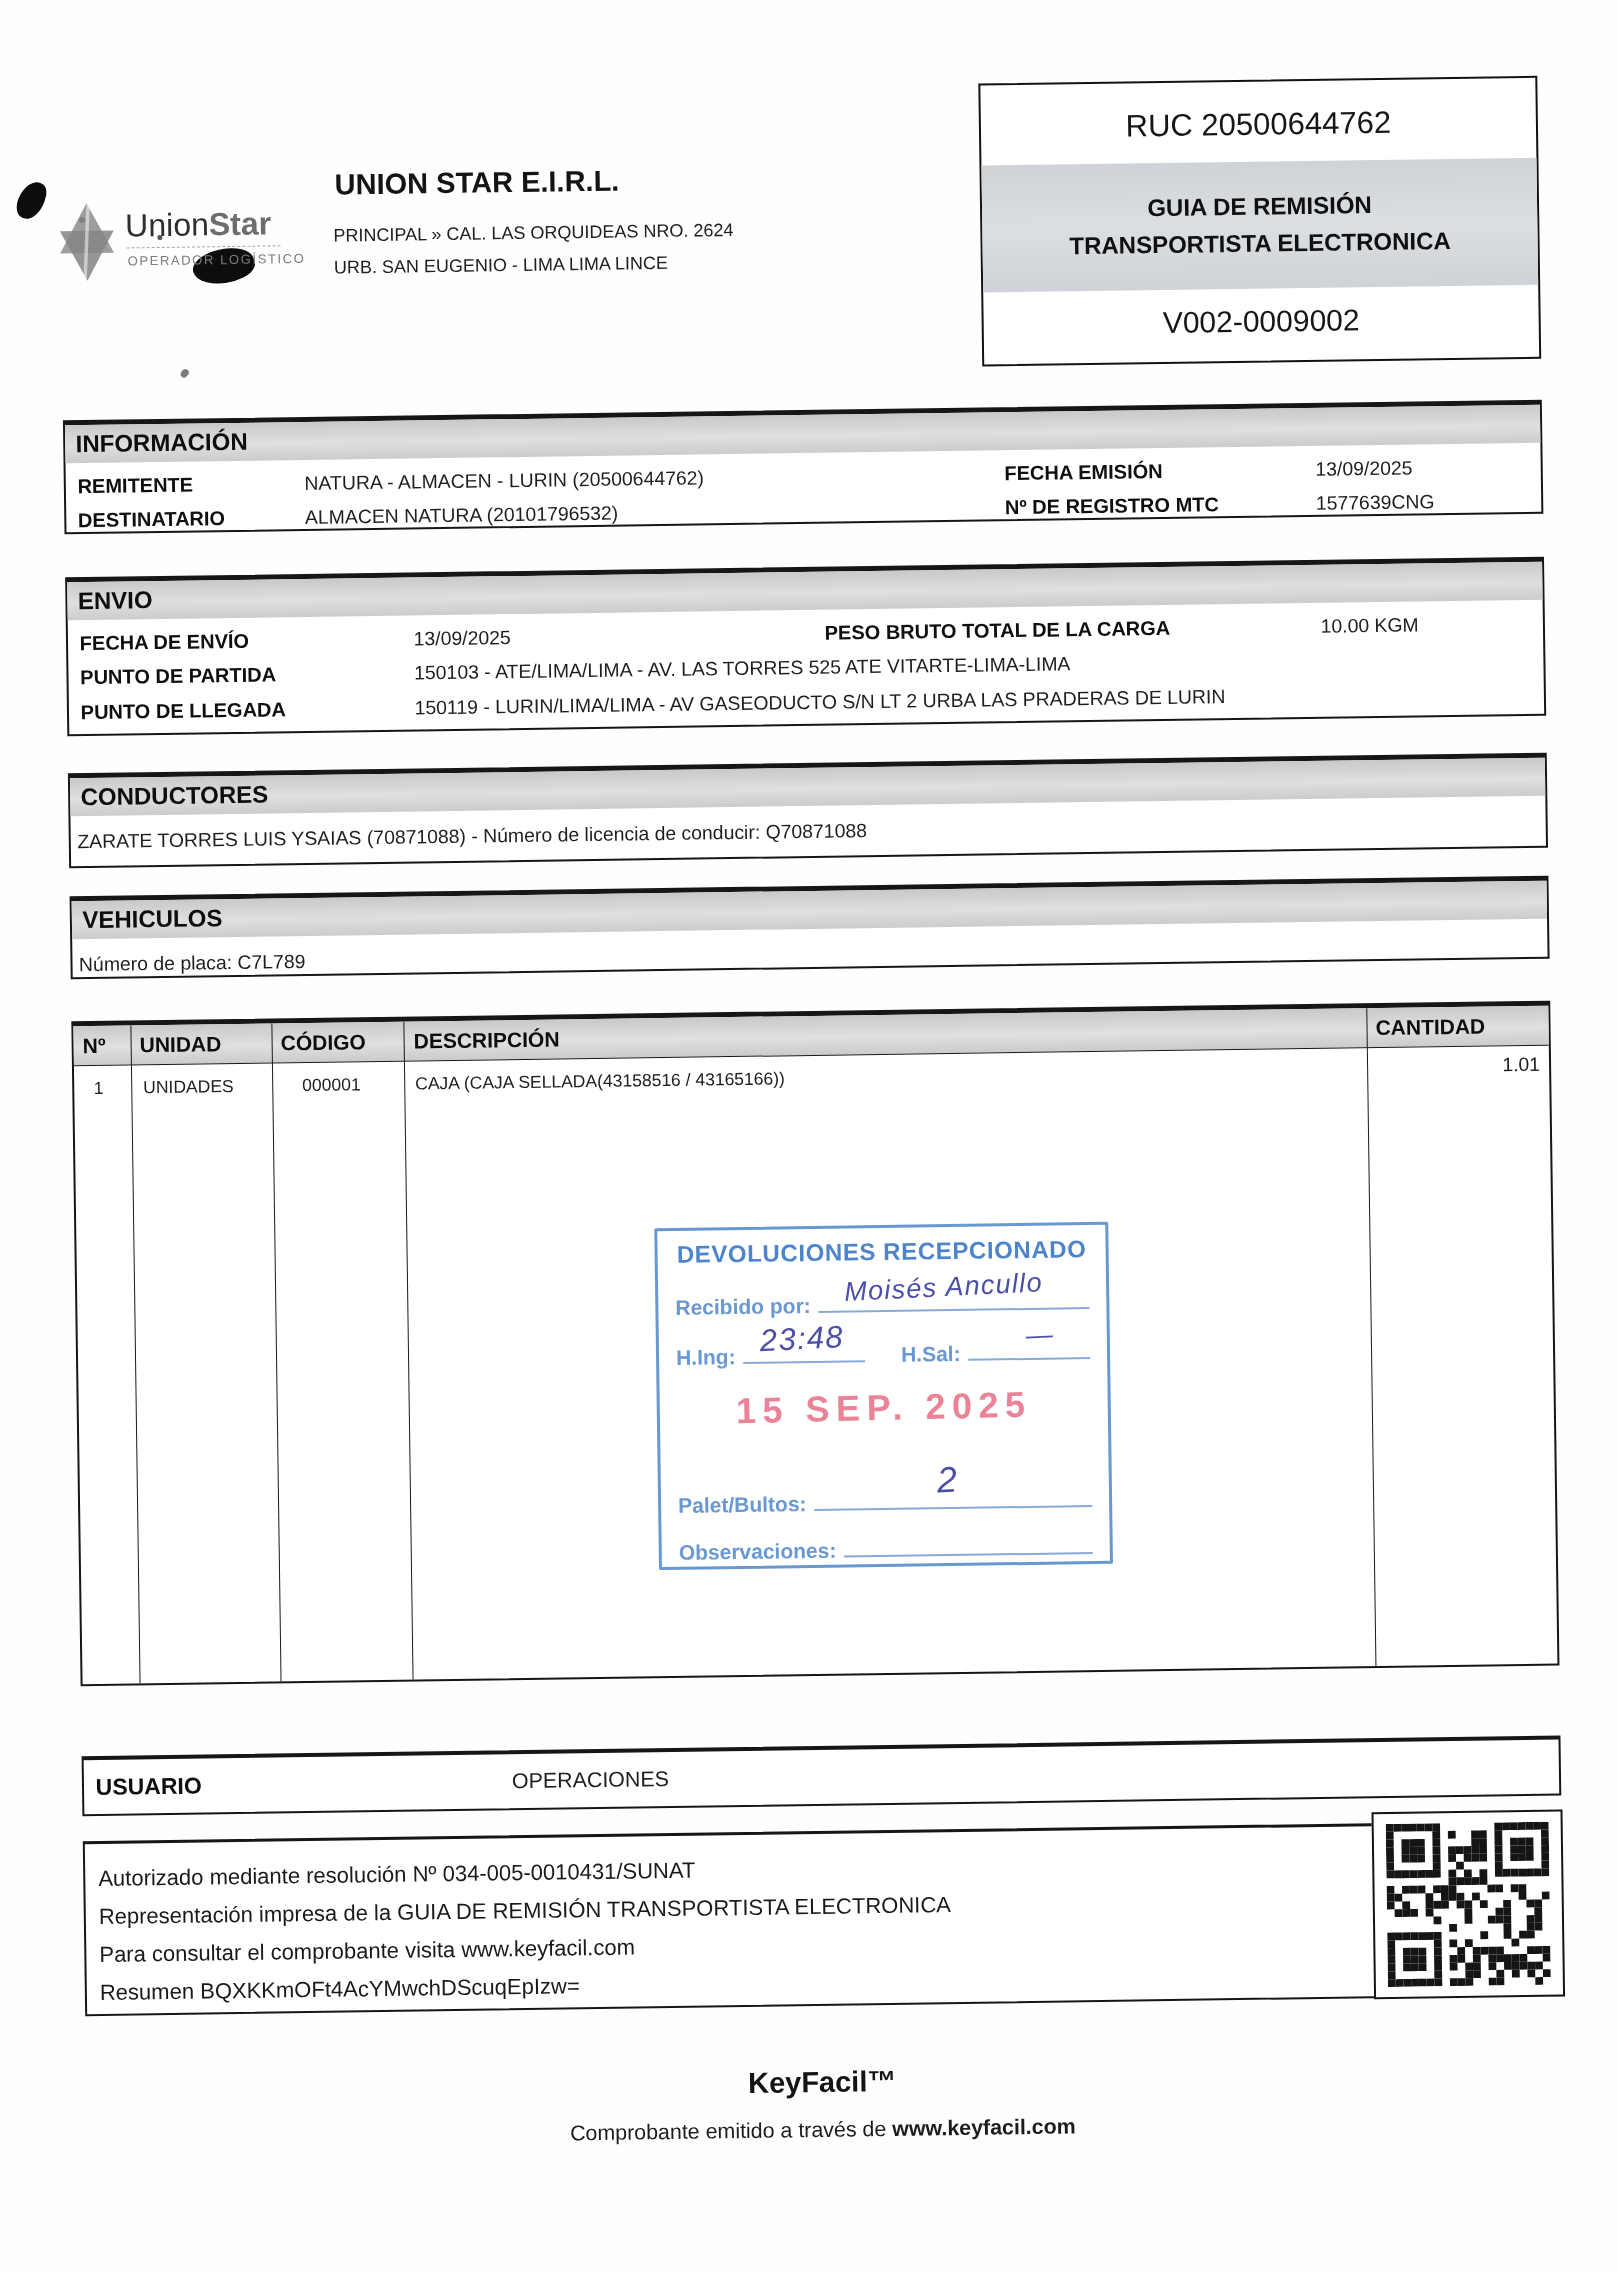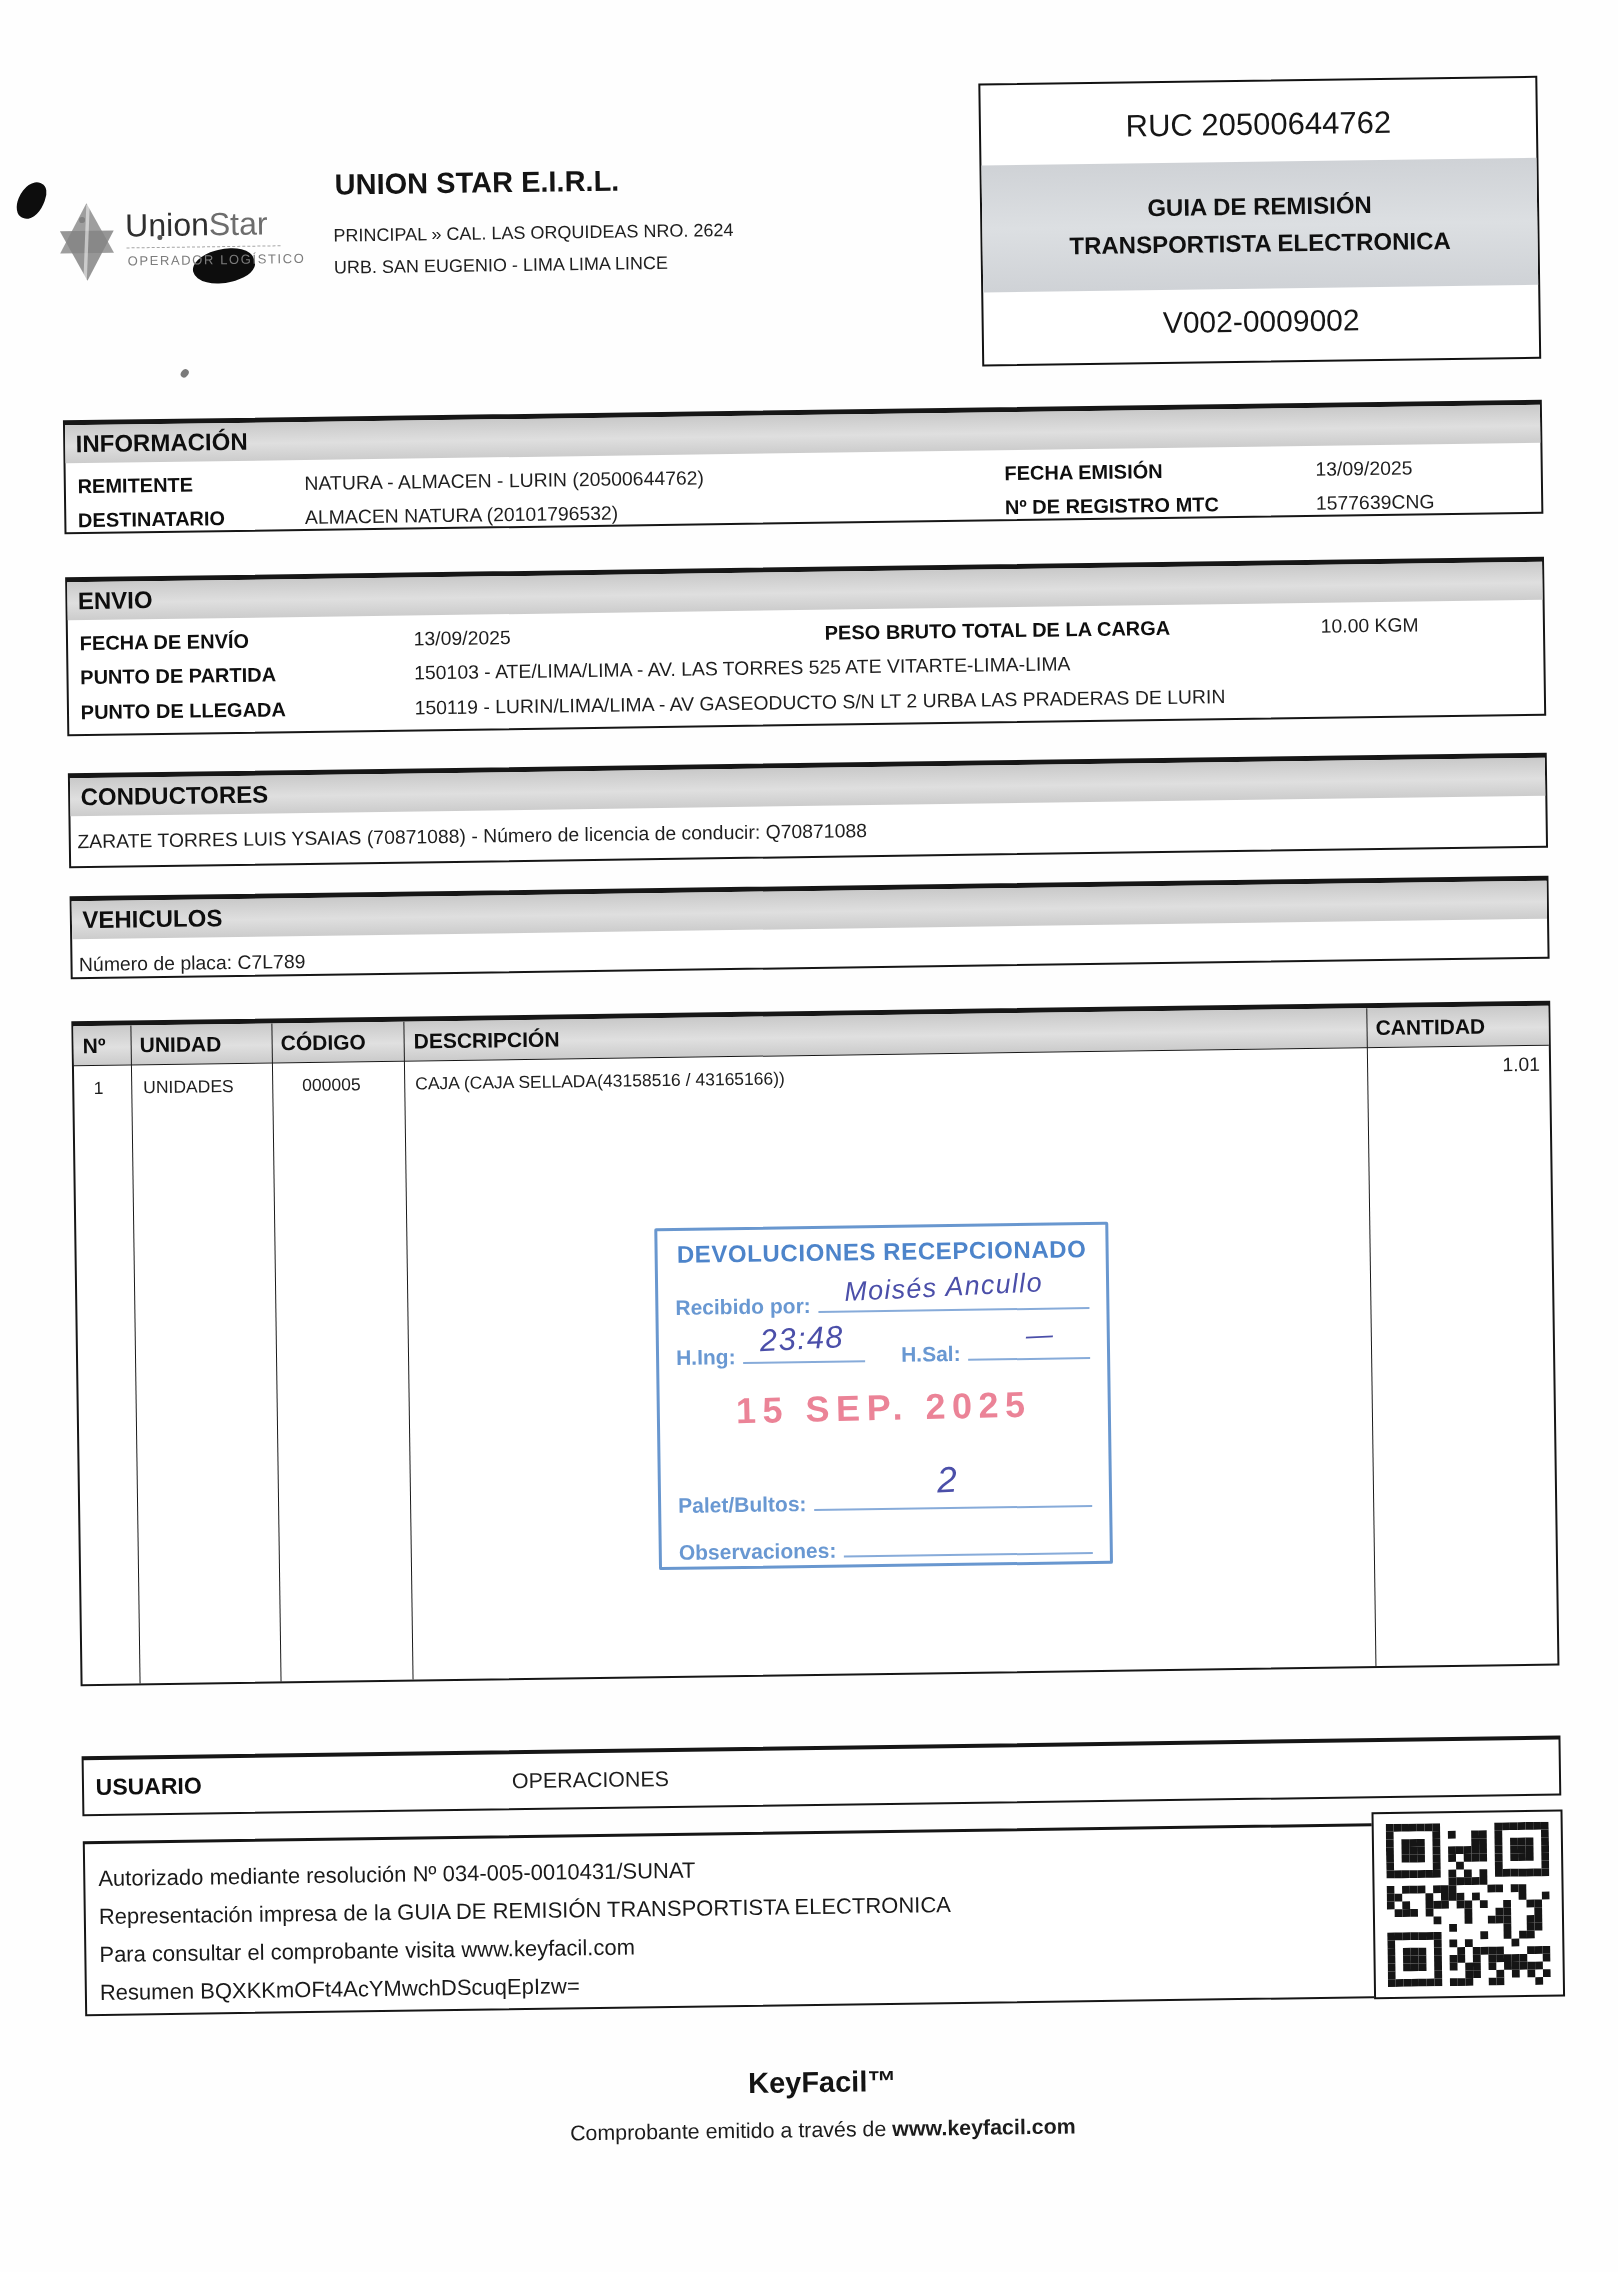--- a/index.html
+++ b/index.html
@@ -14,21 +14,21 @@
   .blob { position:absolute; background:#0d0d0d; }
   .blob.b1 { left:32px; top:170px; width:24.6px; height:39px; border-radius:60% 40% 55% 45%; transform:rotate(24deg); }
   .blob.b2 { left:205px; top:241px; width:62px; height:34px; border-radius:45% 55% 40% 60%; transform:rotate(-14deg); }
   .blob.s1 { left:92px; top:207px; width:5.8px; height:5.8px; border-radius:50%; opacity:.8; }
   .blob.s2 { left:170px; top:226px; width:4.5px; height:4.5px; border-radius:50%; opacity:.7; }
   .blob.s3 { left:192px; top:360px; width:6.5px; height:9px; border-radius:50%; opacity:.55; transform:rotate(40deg); }
 
   
   .brand-line { position:absolute; left:138px; top:198px; font-size:32px; letter-spacing:0; }
   .brand-line .u { color:#2f2f2f; font-weight:400; }
-  .brand-line .s { color:#6d6d6d; font-weight:400; }
+  .brand-line .s { color:#6d6d6d; font-weight:700; }
   .logo-divider { position:absolute; left:139px; top:238px; width:154px; border-top:1.9px dashed #a5a5a5; }
   .logo-tagline { position:absolute; left:140px; top:244px; font-size:13px; letter-spacing:1.6px; color:#7c7c7c; }
 
   .company-name { position:absolute; left:348px; top:162px; font-size:29px; font-weight:700; color:#141414; }
   .addr { position:absolute; left:346px; font-size:18px; color:#202020; }
   .addr.a1 { top:219px; }
   .addr.a2 { top:251px; }
 
   
   .docbox { position:absolute; left:993px; top:86px; width:559px; height:283px;
@@ -193,21 +193,21 @@
         <div class="hc c3">CÓDIGO</div>
         <div class="hc c4">DESCRIPCIÓN</div>
         <div class="hc c5">CANTIDAD</div>
       </div>
       <div class="vline v1"></div>
       <div class="vline v2"></div>
       <div class="vline v3"></div>
       <div class="vline v4"></div>
       <div class="cell" style="left:19.4px;top:52px">1</div>
       <div class="cell" style="left:69px;top:52px">UNIDADES</div>
-      <div class="cell" style="left:228px;top:52px">000005</div>
+      <div class="cell" style="left:228px;top:52px">000001</div>
       <div class="cell" style="left:341px;top:52px">CAJA (CAJA SELLADA(43158516 / 43165166))</div>
       <div class="cell" style="right:9px;top:47px;font-size:19.4px">1.01</div>
 
       <div class="stamp" style="left:578px;top:210px">
         <div class="st-title">DEVOLUCIONES RECEPCIONADO</div>
         <div class="st-row">
           <span class="st-lbl">Recibido por:</span>
           <span class="st-line">
               <span class="hand" style="position:absolute;left:26px;top:-10.4px">Moisés Ancullo</span>
             </span>

